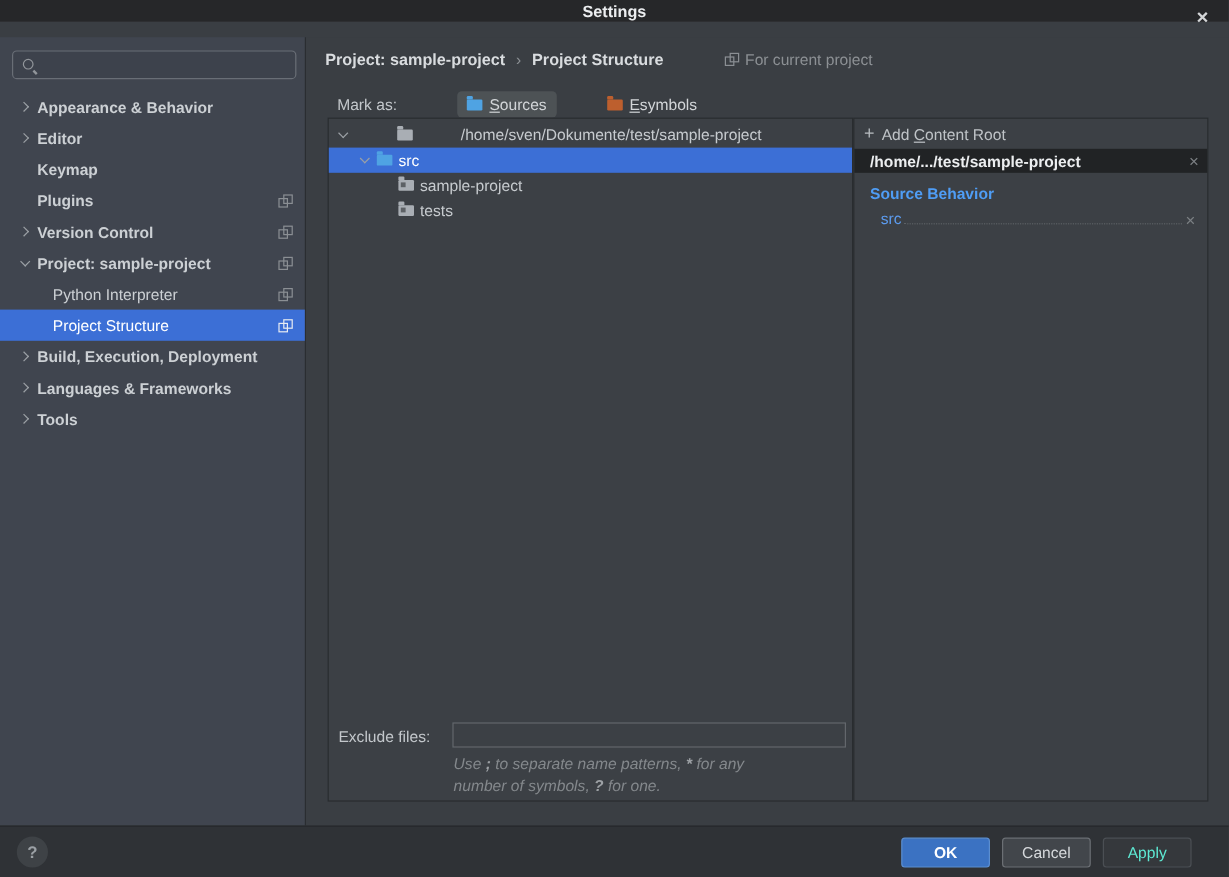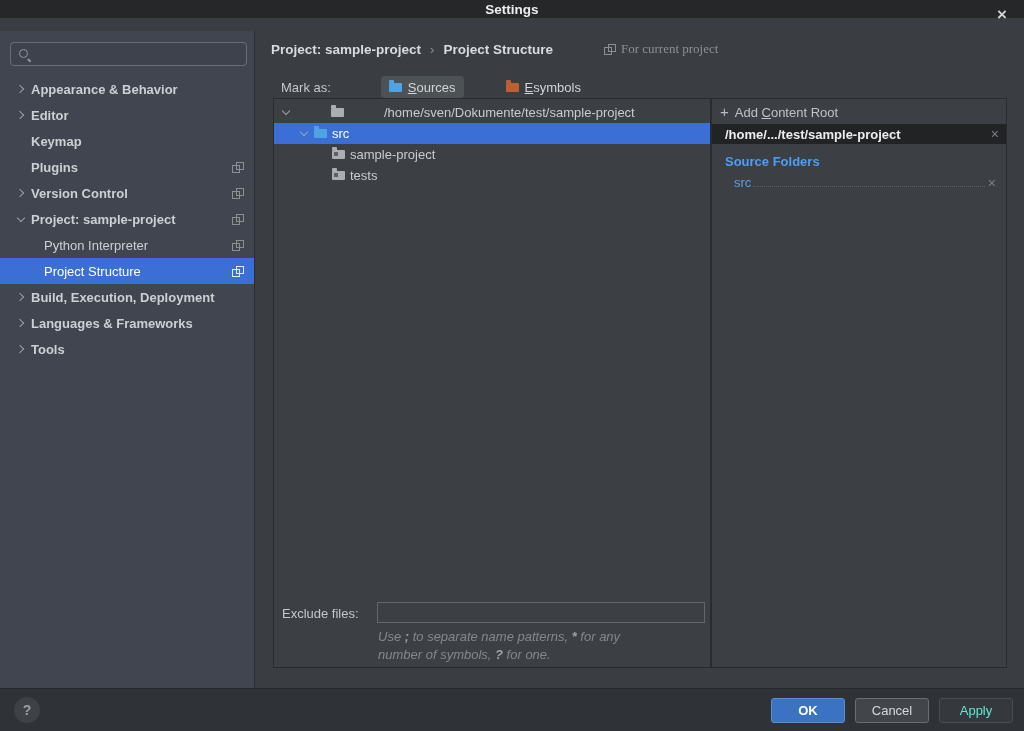--- a/index.html
+++ b/index.html
@@ -48,21 +48,21 @@
   .badge::before { content:""; position:absolute; left:0; top:3px; width:6px; height:6px; border:1px solid #8b8f94; background:transparent; }
   .badge::after  { content:""; position:absolute; left:4px; top:0; width:6px; height:6px; border:1px solid #8b8f94; }
   .sb-item.selected .badge::before, .sb-item.selected .badge::after { border-color:#e8ecf2; }
 
   
   .main { position:absolute; left:255px; top:31px; right:0; bottom:43px; background:#3a3e43; }
 
   .breadcrumb { position:absolute; left:16px; top:8px; height:20px; display:flex; align-items:center; gap:9px; }
   .crumb { font-weight:bold; color:#d9dcdf; font-size:13.5px; }
   .crumb-sep { color:#8d9195; font-size:13px; }
-  .scope { display:flex; align-items:center; gap:6px; margin-left:42px; color:#8c9094;font-family:Liberation Serif, serif; }
+  .scope { display:flex; align-items:center; gap:6px; margin-left:42px; color:#8c9094; }
 
   .markas-row { position:absolute; left:26px; top:45px; height:22px; display:flex; align-items:center; }
   .markas-label { color:#c3c7cb; margin-right:16px; }
   .chip { display:flex; align-items:center; gap:6px; height:22px; padding:0 8px; border-radius:4px; color:#d2d5d8;margin-left:34px; }
   .chip.selected { background:#4d5255; }
   .mn { text-decoration:underline; }
 
   .folder { width:13px; height:9px; border-radius:1px; position:relative; display:inline-block; flex:0 0 auto; }
   .folder::before { content:""; position:absolute; top:-3px; left:0; width:5px; height:3px; border-radius:1px 1px 0 0; background:inherit; }
   .folder.gray   { background:#a9aeb4; }
@@ -103,21 +103,21 @@
     display:flex; align-items:flex-end; padding:0 10px 0 22px; }
   .sf-row .sf-name { color:#5c9bee; line-height:17px; }
   .sf-row .leader { flex:1; border-bottom:1px dotted #5d6165; margin:0 3px 4px 2px; }
 
   
   .bottombar { position:absolute; left:0; bottom:0; width:1024px; height:43px;
     background:#2f3236; border-top:1px solid #26282c; }
   .help-btn { position:absolute; left:14px; top:8px; width:26px; height:26px; border-radius:50%;
     background:#3e4246; color:#9ba0a5; display:flex; align-items:center; justify-content:center;
     font-size:14px; font-weight:bold; }
-  .btn-row { position:absolute; right:11px; top:9px; display:flex; gap:10px; }
+  .btn-row { position:absolute; right:31px; top:9px; display:flex; gap:10px; }
   .btn { height:25px; min-width:74px; border-radius:3px; font:13px "Liberation Sans","DejaVu Sans",sans-serif;
     display:flex; align-items:center; justify-content:center; padding:0 12px; cursor:default; }
   .btn.ok { background:#3b72c2; border:1px solid #5b8ed0; color:#ffffff; font-weight:bold; }
   .btn.cancel { background:#42464b; border:1px solid #6b6f74; color:#d6d9dc; }
   .btn.apply { background:#35383c; border:1px solid #4b4f54; color:#5eead4; }
 </style>
 </head>
 <body>
 
 <div class="titlebar">
@@ -253,21 +253,21 @@
 
   <div class="panel right-panel">
     <div class="add-root-row">
       <span class="plus">+</span>
       <span><span>Add </span><span class="mn">C</span><span>ontent Root</span></span>
     </div>
     <div class="root-row">
       <span class="path">/home/.../test/sample-project</span>
       <span class="x-icon">×</span>
     </div>
-    <div class="sf-title">Source Folders</div>
+    <div class="sf-title">Source Behavior</div>
     <div class="sf-row">
       <span class="sf-name">src</span>
       <span class="leader"></span>
       <span class="x-icon">×</span>
     </div>
   </div>
 </div>
 
 <div class="bottombar">
   <div class="help-btn">

